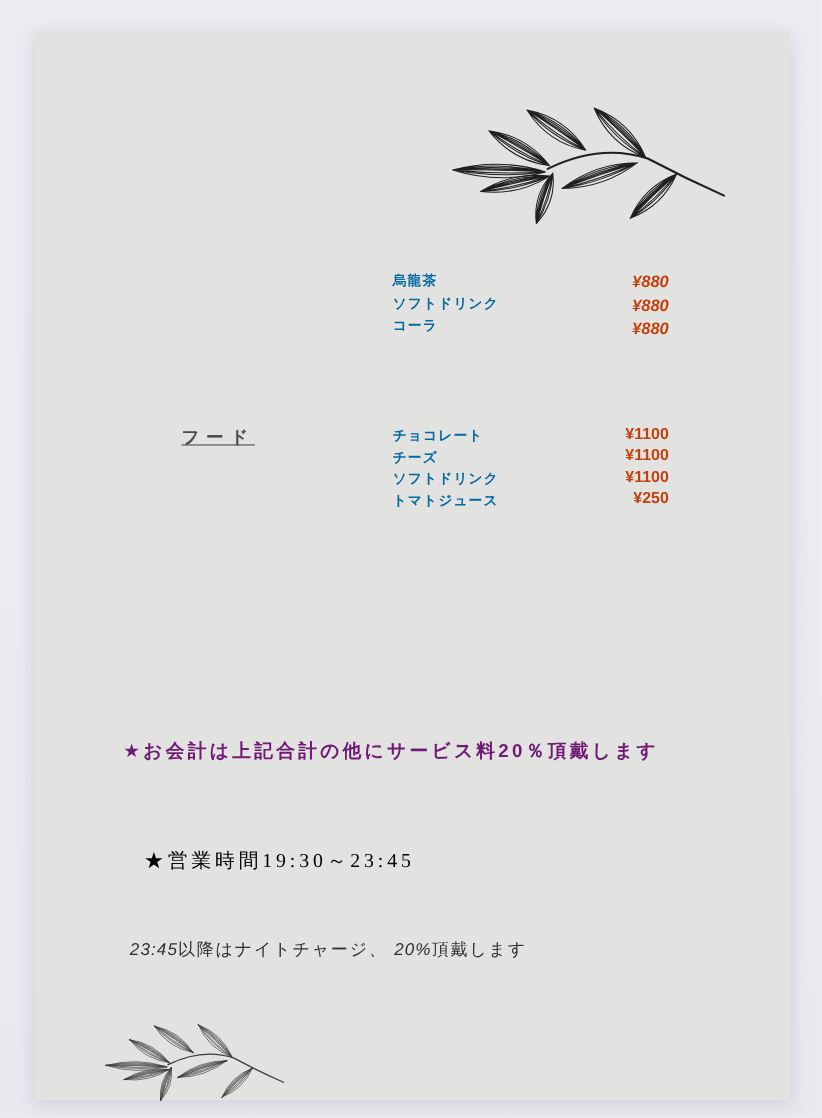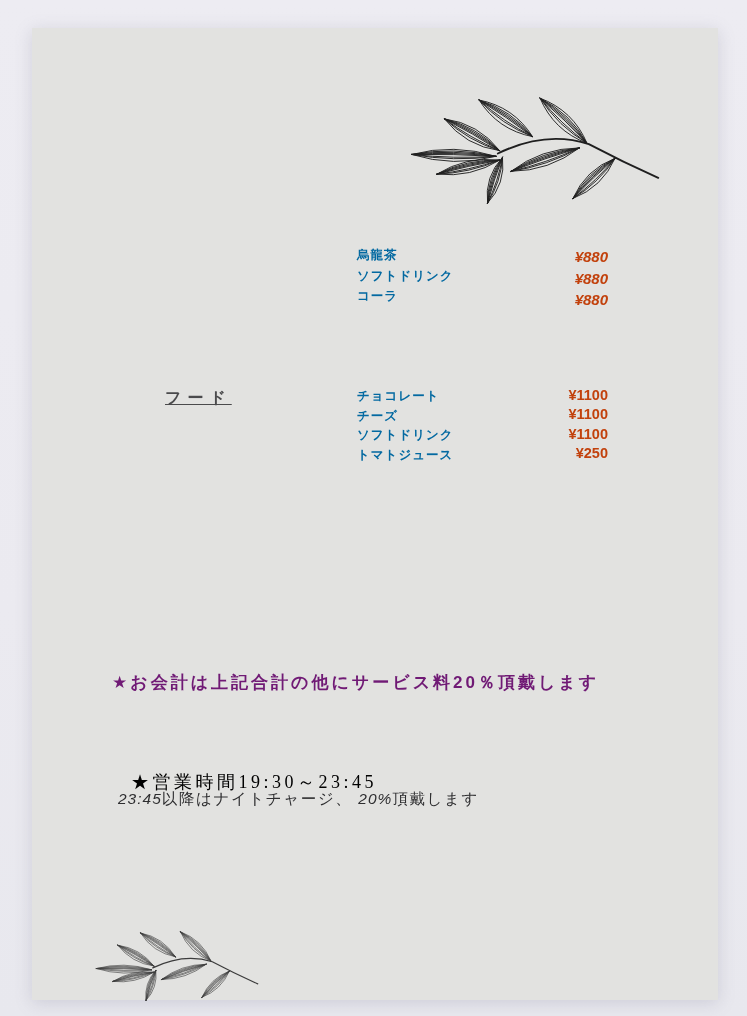--- a/index.html
+++ b/index.html
@@ -51,21 +51,21 @@
   .notes .note-line:nth-child(2){margin-left:13px;}
 
   
   .hours{
     position:absolute;left:99px;top:726px;
     font-family:"Liberation Serif","DejaVu Serif",serif;
     font-size:18px;font-weight:500;letter-spacing:3.5px;color:#000000;white-space:pre;margin-top:16px;
   }
 
   
-  .night{position:absolute;left:86px;top:761px;font-size:15.5px;font-weight:500;
+  .night{position:absolute;left:86px;top:825px;font-size:15.5px;font-weight:500;
     letter-spacing:1.6px;color:#2e2e30;white-space:pre;}
   .night .lat{font-style:italic;letter-spacing:1px;}
 </style>
 </head>
 <body>
 
 <div class="card">
 
   <svg class="leaf top" width="272" height="122" viewBox="0 0 290 130">
       <path d="M 270 99 Q 232 82 196 63 Q 150 48 99 73" class="stem"></path>

